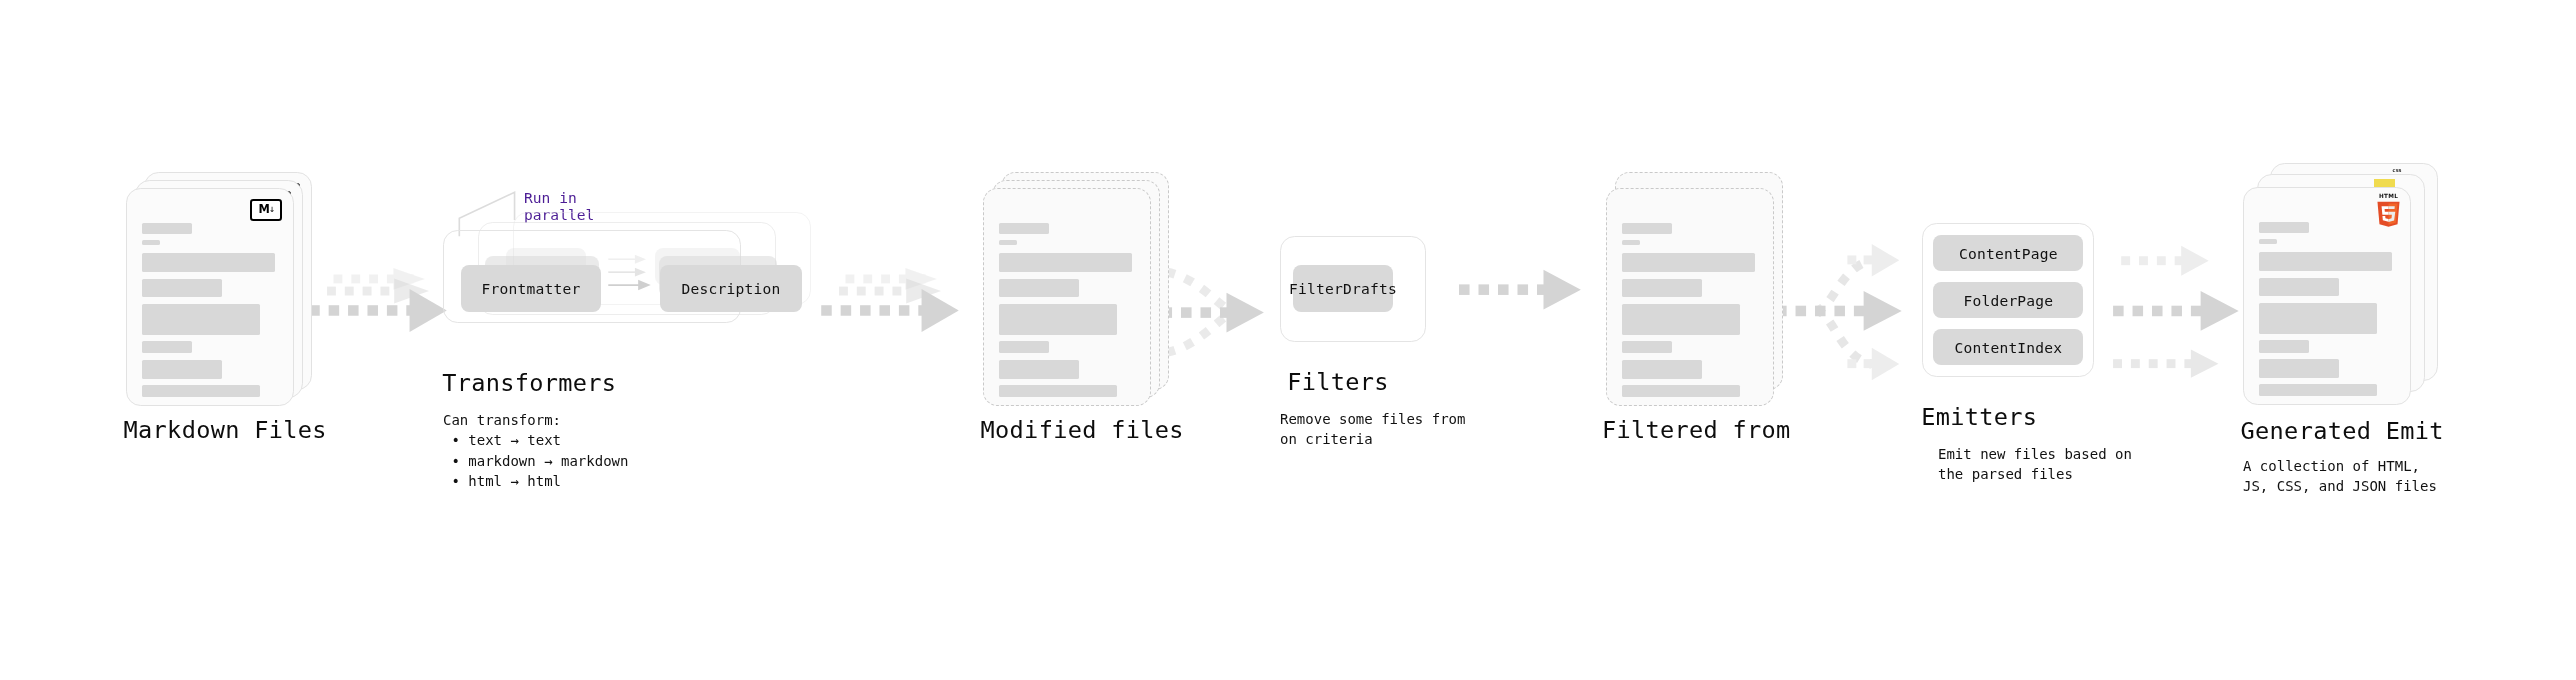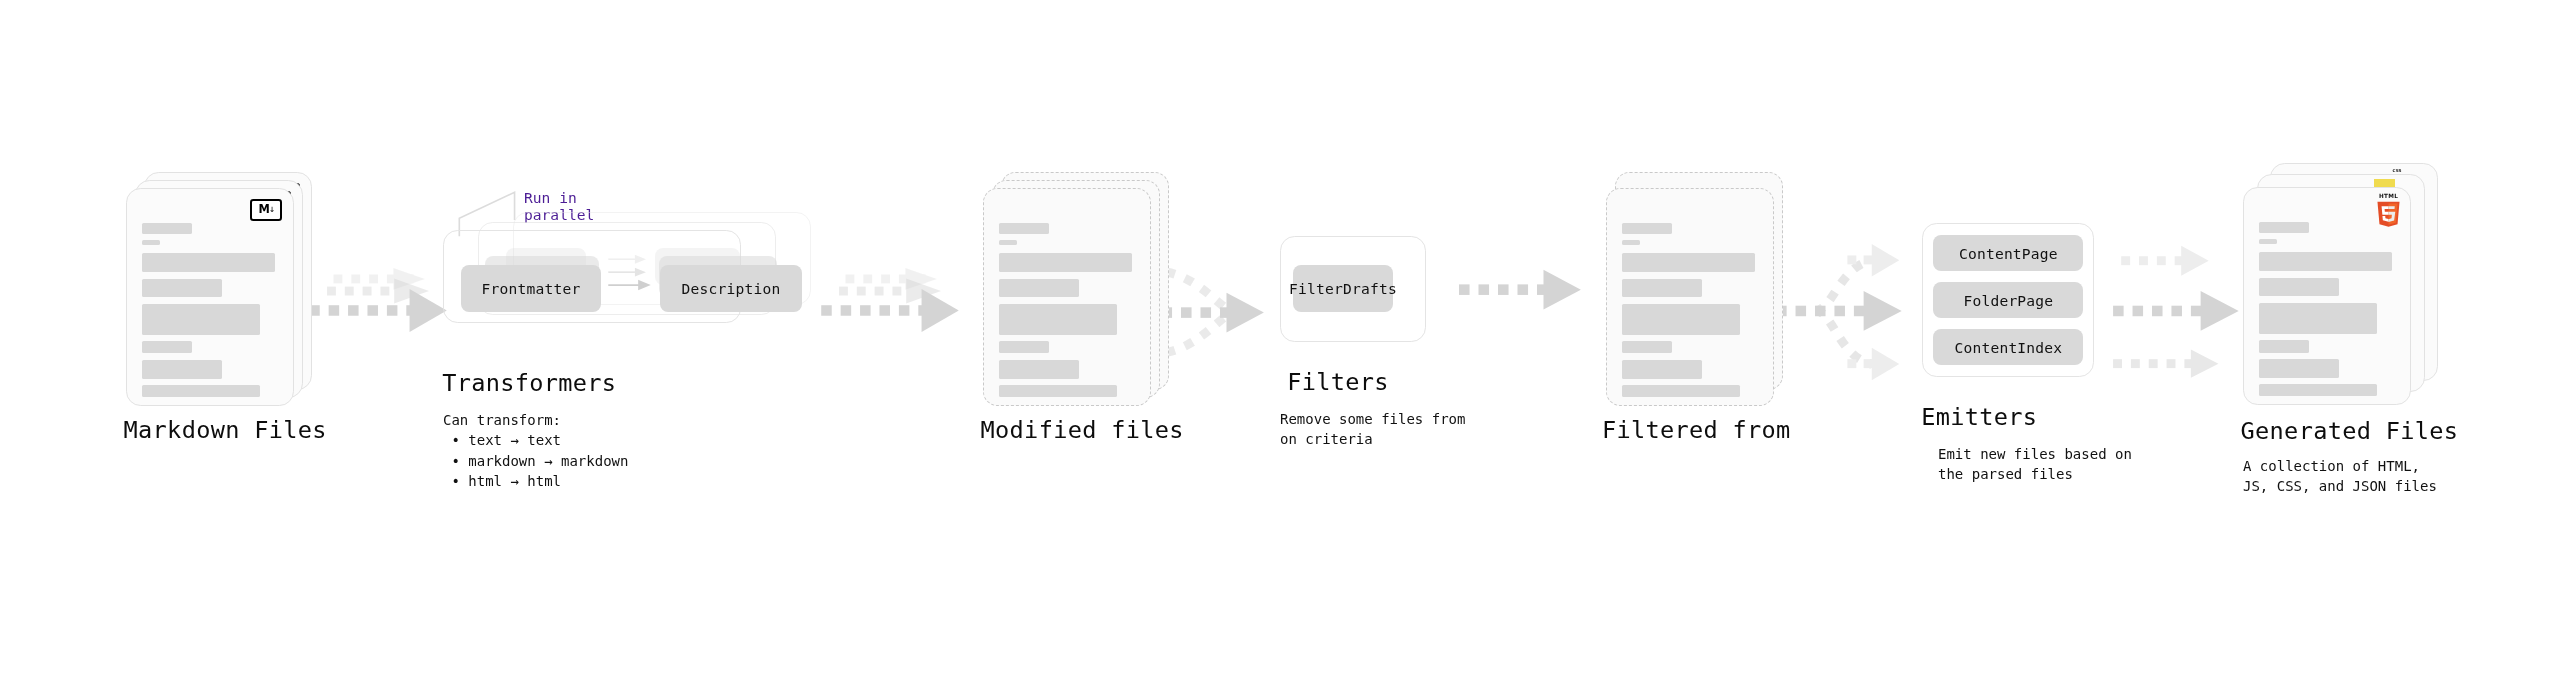--- a/index.html
+++ b/index.html
@@ -408,19 +408,19 @@
           <div class="ln" style="width:133px;height:18.7px;"></div>
           <div class="ln" style="width:80px;height:18.7px;"></div>
           <div class="ln" style="width:118px;height:31px;"></div>
           <div class="ln" style="width:50px;height:12.2px;"></div>
           <div class="ln" style="width:80px;height:18.7px;"></div>
           <div class="ln" style="width:118px;height:12.2px;"></div>
         </div>
       </div>
 
     </div>
-    <div class="title" style="left:-2.4px;top:254px;">Generated Files</div>
+    <div class="title" style="left:-2.4px;top:254px;">Generated Emit</div>
     <div class="sub" style="left:0px;top:293px;">A collection of HTML,
 JS, CSS, and JSON files</div>
   </div>
 
 </div>
 
 
 </body></html>

